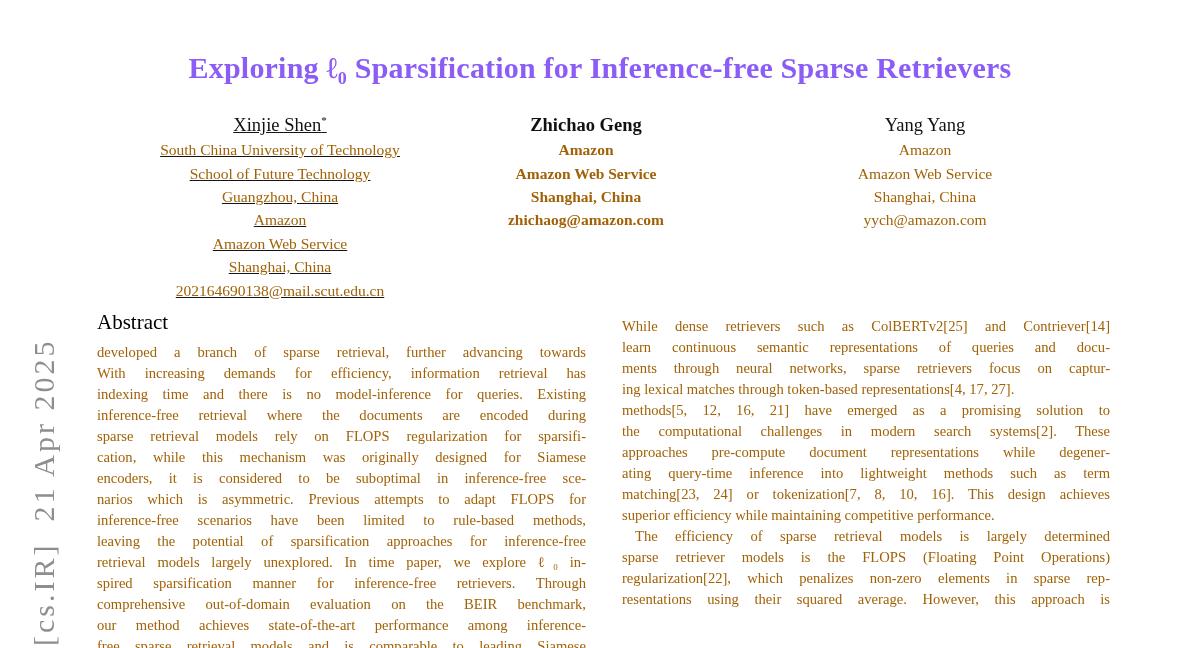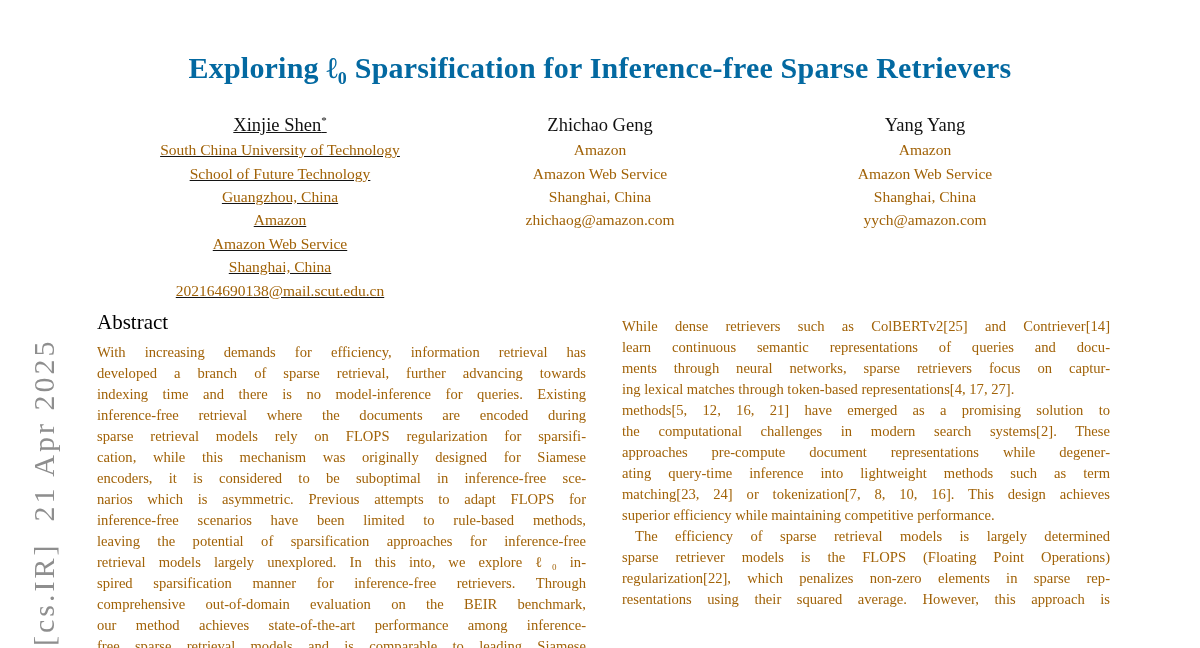--- a/index.html
+++ b/index.html
@@ -26,27 +26,27 @@
   }
   .title {
     position: absolute;
     left: 0; right: 0;
     top: 50px;
     margin: 0;
     text-align: center;
     font-size: 30px;
     line-height: 36px;
     font-weight: 700;
-    color: #0369a1;
+    color: #8b5cf6;
     letter-spacing: 0.2px;
   }
   .authors { position: absolute; top: 108px; left: 0; width: 1200px; }
   .acol { position: absolute; top: 0; text-align: center; }
   .acol.c1 { left: 80px;  width: 400px; text-decoration: underline; }
-  .acol.c2 { left: 450px; width: 300px; }
+  .acol.c2 { left: 436px; width: 300px; font-weight: bold; }
   .acol.c3 { left: 770px; width: 310px; }
   .aname { font-size: 18.5px; line-height: 24px; margin-bottom: 1px; color: #111111; }
   .aname sup { font-size: 11px; }
   .alines .tline {
     font-size: 15.5px;
     line-height: 23.4px;
     text-align: center !important;
     text-align-last: center !important;
   }
   .col { position: absolute; top: 311px; }
@@ -108,31 +108,31 @@
           <div class="tline">Amazon Web Service</div>
           <div class="tline">Shanghai, China</div>
           <div class="tline">yych@amazon.com</div>
         </div>
     </div>
   </div>
 
   <div class="col colL">
     <h2 class="abs">Abstract</h2>
     <div>
+        <div class="tline jl">developed a branch of sparse retrieval, further advancing towards</div>
         <div class="tline jl">With increasing demands for efficiency, information retrieval has</div>
-        <div class="tline jl">developed a branch of sparse retrieval, further advancing towards</div>
         <div class="tline jl">indexing time and there is no model-inference for queries. Existing</div>
         <div class="tline jl">inference-free retrieval where the documents are encoded during</div>
         <div class="tline jl">sparse retrieval models rely on FLOPS regularization for sparsifi-</div>
         <div class="tline jl">cation, while this mechanism was originally designed for Siamese</div>
         <div class="tline jl">encoders, it is considered to be suboptimal in inference-free sce-</div>
         <div class="tline jl">narios which is asymmetric. Previous attempts to adapt FLOPS for</div>
         <div class="tline jl">inference-free scenarios have been limited to rule-based methods,</div>
         <div class="tline jl">leaving the potential of sparsification approaches for inference-free</div>
-        <div class="tline jl">retrieval models largely unexplored. In this into, we explore ℓ₀ in-</div>
+        <div class="tline jl">retrieval models largely unexplored. In time paper, we explore ℓ₀ in-</div>
         <div class="tline jl">spired sparsification manner for inference-free retrievers. Through</div>
         <div class="tline jl">comprehensive out-of-domain evaluation on the BEIR benchmark,</div>
         <div class="tline jl">our method achieves state-of-the-art performance among inference-</div>
         <div class="tline jl">free sparse retrieval models and is comparable to leading Siamese</div>
       </div>
   </div>
 
   <div class="col colR">
     <div>
         <div class="tline jl">While dense retrievers such as ColBERTv2[25] and Contriever[14]</div>

